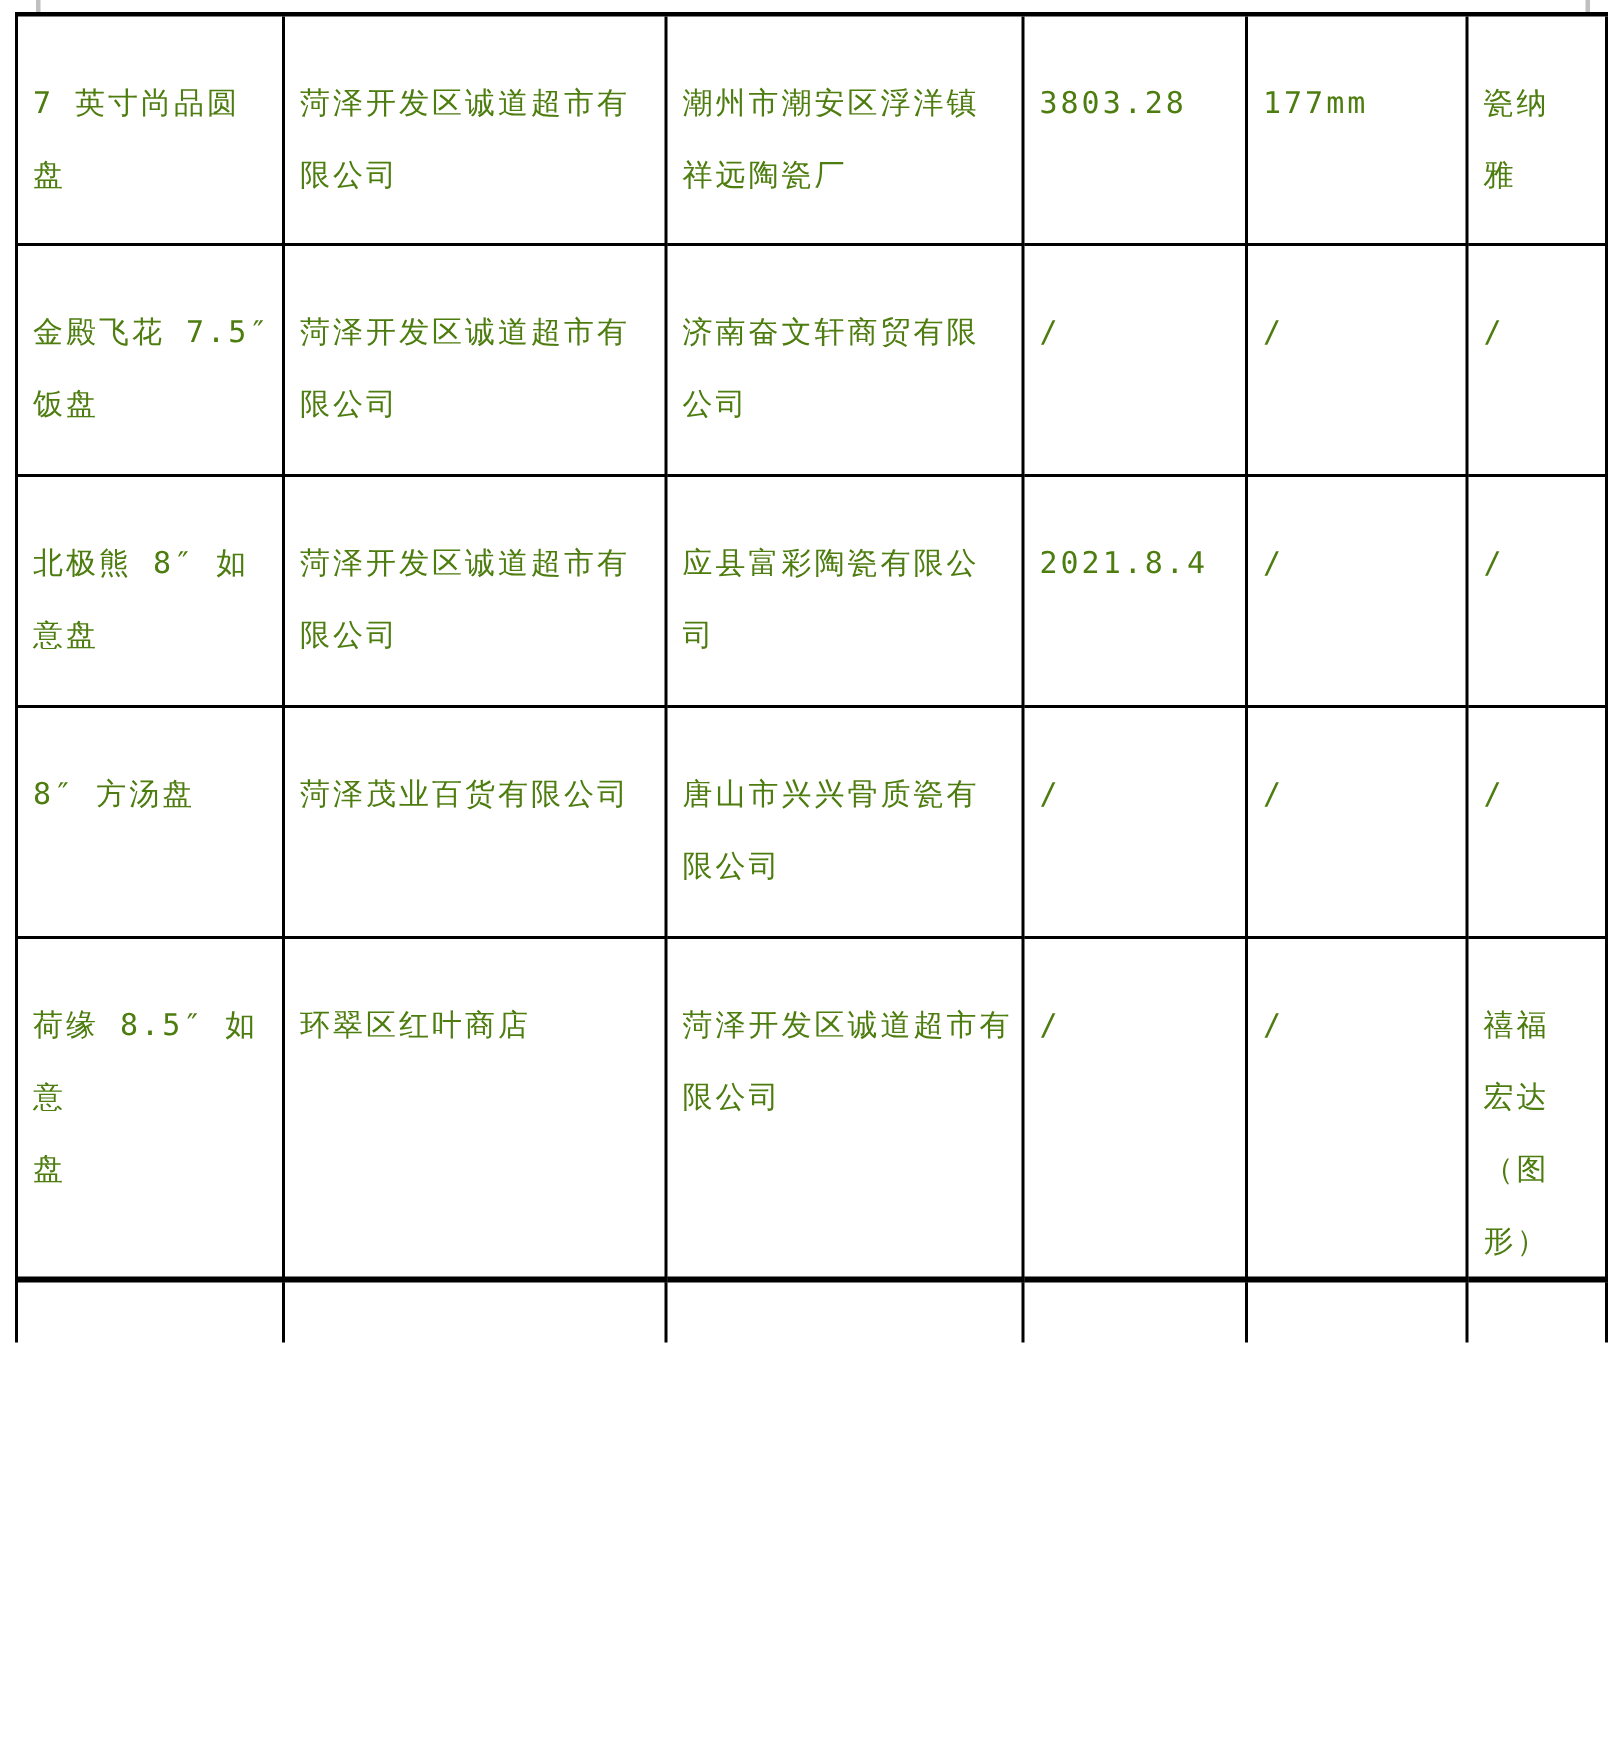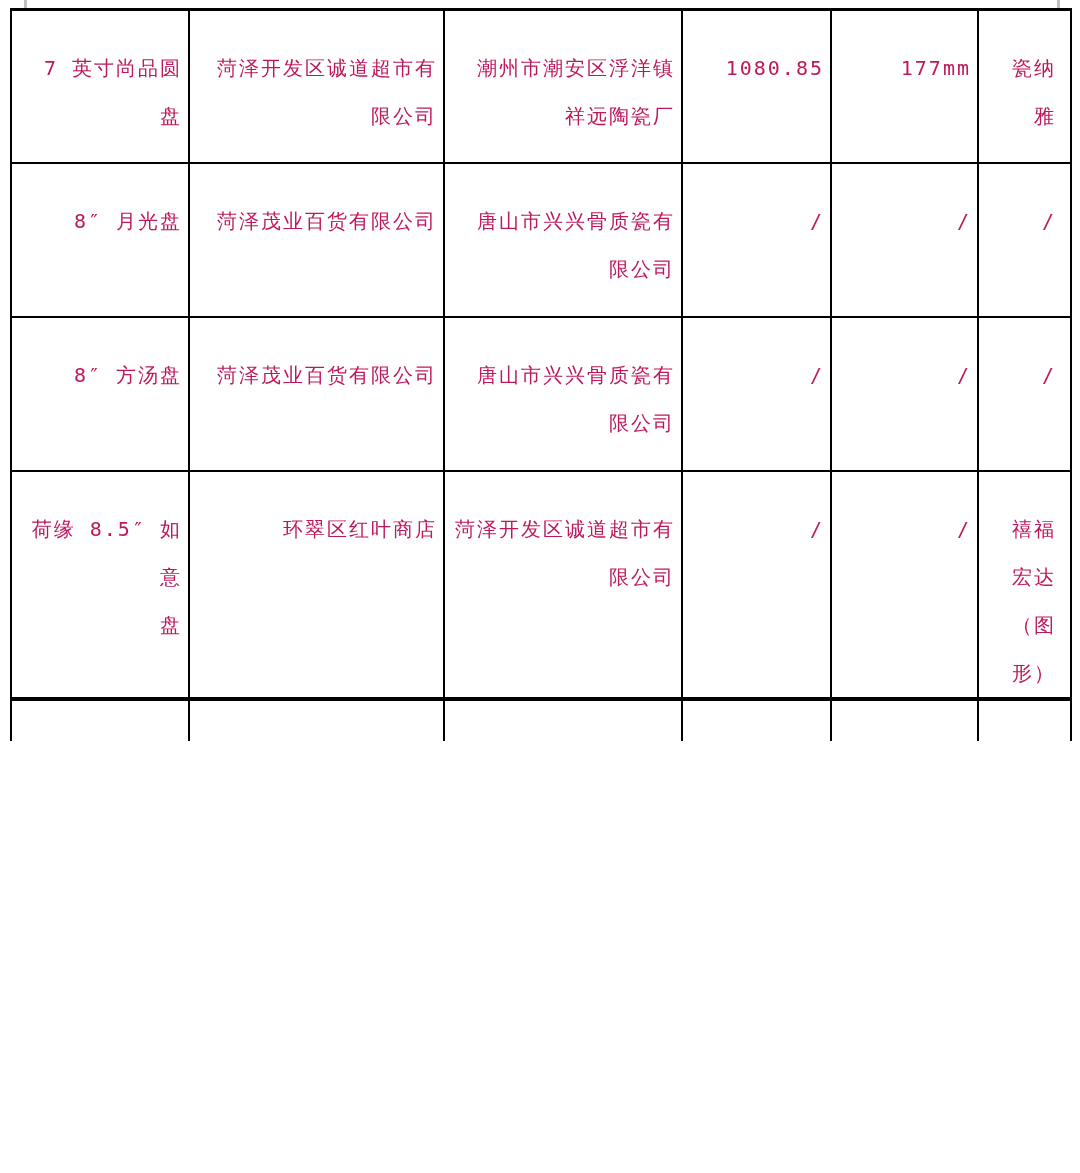--- a/index.html
+++ b/index.html
@@ -7,22 +7,21 @@
     padding: 0;
     background: #ffffff;
   }
   .page {
     position: relative;
     width: 1080px;
     height: 1018px;
     background: #ffffff;
     overflow: hidden;
     font-family: "DejaVu Sans Mono", "Liberation Mono", monospace;
-    color: #be185d;
-    text-align: right;
+    color: #4d7c0f;
   }
   
   .gray-tick {
     position: absolute;
     top: 0;
     width: 3px;
     height: 9px;
     background: #c0c0c0;
   }
   .tick-left  { left: 24px; }
@@ -75,31 +74,44 @@
       <col style="width:147px">
       <col style="width:93px">
     </colgroup>
     <tbody>
       <tr class="row-first">
         <td class="c-product">7 英寸尚品圆盘</td>
         <td class="c-sampled">菏泽开发区诚道超市有
 限公司</td>
         <td class="c-maker">潮州市潮安区浮洋镇
 祥远陶瓷厂</td>
-        <td class="c-date">1080.85</td>
+        <td class="c-date">3803.28</td>
         <td class="c-spec">177mm</td>
         <td class="c-trademark">瓷纳
 雅</td>
       </tr>
       <tr class="row-std">
-        <td class="c-product">8″ 月光盘</td>
-        <td class="c-sampled">菏泽茂业百货有限公司</td>
-        <td class="c-maker">唐山市兴兴骨质瓷有
+        <td class="c-product">金殿飞花 7.5″
+饭盘</td>
+        <td class="c-sampled">菏泽开发区诚道超市有
 限公司</td>
+        <td class="c-maker">济南奋文轩商贸有限
+公司</td>
         <td class="c-date">/</td>
+        <td class="c-spec">/</td>
+        <td class="c-trademark">/</td>
+      </tr>
+      <tr class="row-std">
+        <td class="c-product">北极熊 8″ 如
+意盘</td>
+        <td class="c-sampled">菏泽开发区诚道超市有
+限公司</td>
+        <td class="c-maker">应县富彩陶瓷有限公
+司</td>
+        <td class="c-date">2021.8.4</td>
         <td class="c-spec">/</td>
         <td class="c-trademark">/</td>
       </tr>
       <tr class="row-std">
         <td class="c-product">8″ 方汤盘</td>
         <td class="c-sampled">菏泽茂业百货有限公司</td>
         <td class="c-maker">唐山市兴兴骨质瓷有
 限公司</td>
         <td class="c-date">/</td>
         <td class="c-spec">/</td>

